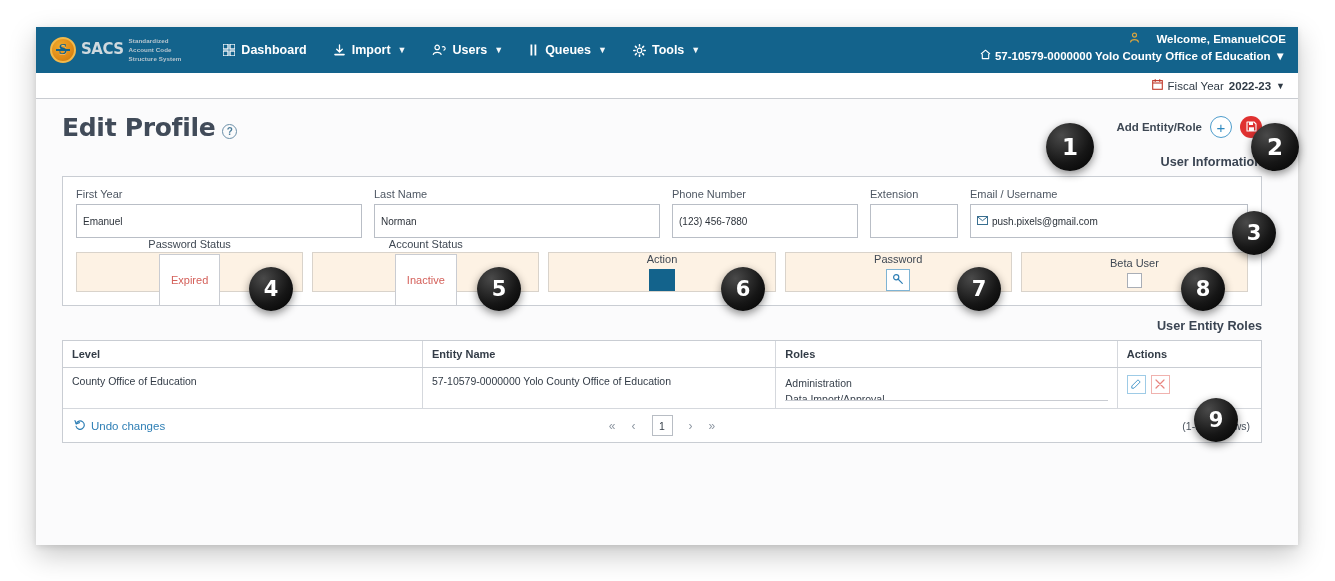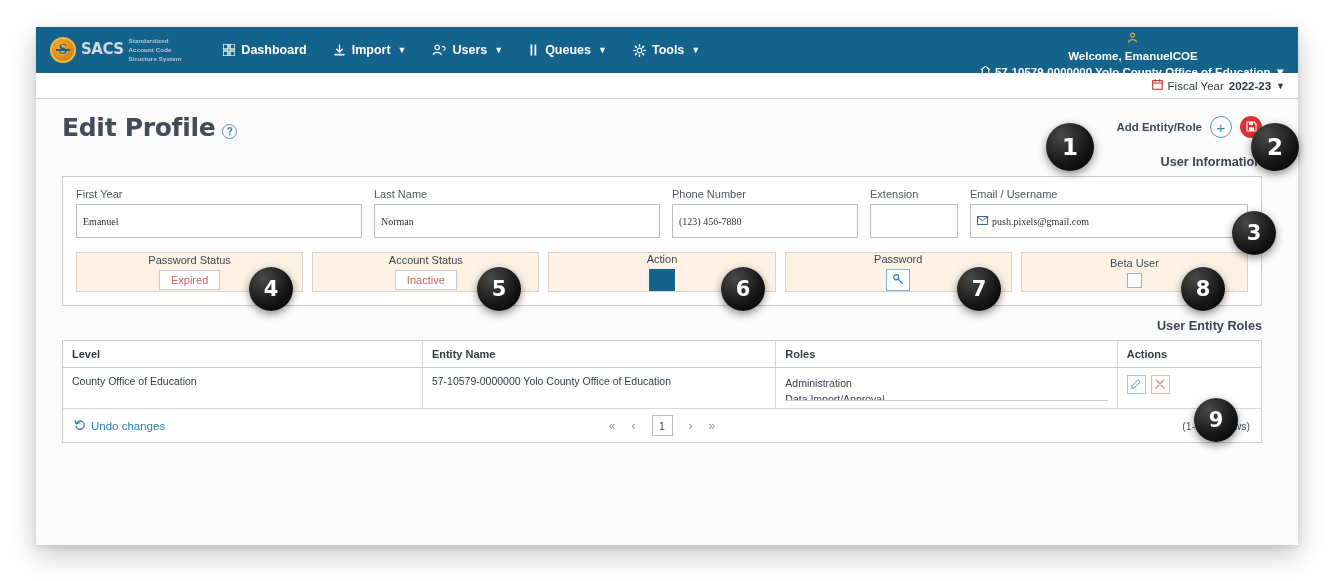--- a/index.html
+++ b/index.html
@@ -72,21 +72,21 @@
   .nav-item .caret { font-size: 9px; opacity: .95; margin-left: 1px; }
   .nav-ico { display:inline-flex; align-items:center; }
 
   
   #user-block {
     position: absolute; right: 12px; top: 4px;
     text-align: right; color: #ffffff; line-height: 1.45;
   }
   #welcome-line {
     font-size: 11.5px; font-weight: bold;
-    display: flex; align-items: center; justify-content: flex-end; gap: 0; flex-direction: column;
+    display: flex; align-items: center; justify-content: flex-end; gap: 16px;
   }
   #entity-line {
     font-size: 11.5px; font-weight: bold;
     display: flex; align-items: center; justify-content: flex-end; gap: 4px;
     cursor: pointer;
   }
 
   
   #fy-strip {
     height: 26px; background: #ffffff;
@@ -151,41 +151,41 @@
     padding: 11px 13px 13px 13px;
   }
 
   #fields-row { display: flex; gap: 12px; }
   .field { display: flex; flex-direction: column; gap: 4px; }
   .field-label { font-size: 11px; color: #4e5763; }
   .field-input {
     height: 22px; border: 1px solid #b9bec6; background: #fff;
     font-size: 10px; color: #2d333b; padding: 16px 6px;
     display: flex; align-items: center; gap: 4px;
-    font-family: Liberation Serif, serif;
+    font-family: Liberation Sans, sans-serif;
   }
   .f-first { width: 286px; }
   .f-last  { width: 286px; }
   .f-phone { width: 186px; }
   .f-ext   { width: 88px; }
   .f-email { flex: 1; }
   .f-email .field-input { color: #2a3139; }
 
   
   #tiles-row { display: flex; gap: 9px; margin-top: 14px; }
   .tile {
     flex: 1; height: 40px; background: #fdf2e4;
     border: 1px solid #d9d3cb;
     display: flex; flex-direction: column; align-items: center;
     justify-content: center; gap: 4px;
   }
   .tile-label { font-size: 11px; color: #3f4853; }
   .pill {
     border: 1px solid #c9ccd2; background: #fff; color: #d4605a;
-    font-size: 11px; padding: 2px 11px; line-height: 1.3;
+    font-size: 11px; padding: 18px 11px; line-height: 1.3;
   }
   .sq-btn {
     width: 26px; height: 22px; background: #13638c; border: none; cursor: pointer;
   }
   .key-btn {
     width: 24px; height: 22px; background: #fff; border: 1px solid #7fb4d4;
     display: flex; align-items: center; justify-content: center; cursor: pointer;
   }
   .chk {
     width: 15px; height: 15px; border: 1px solid #a9aeb6; background: #fff; cursor: pointer;

